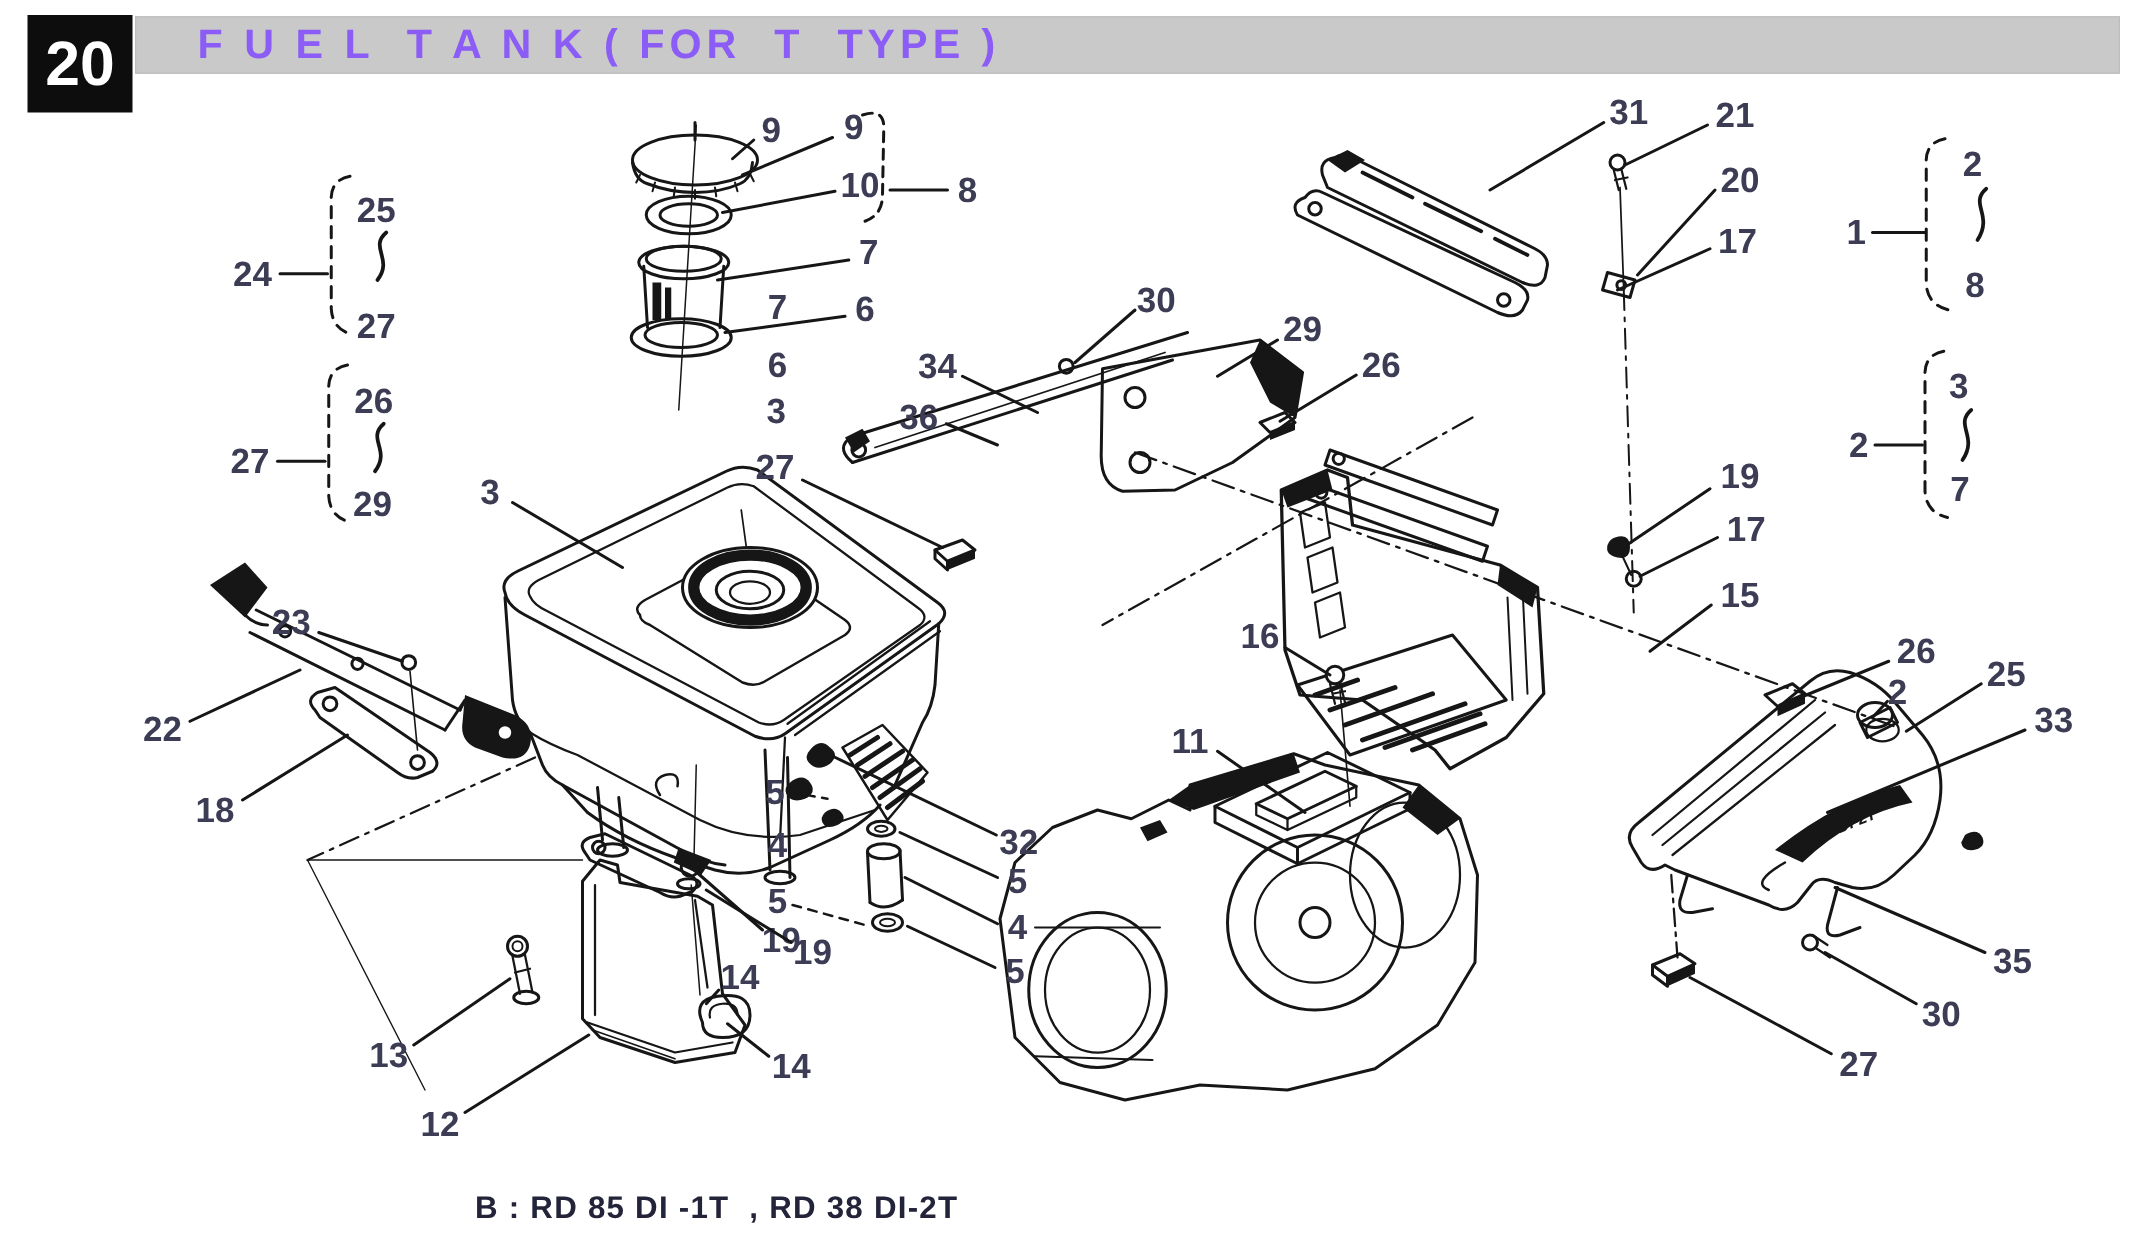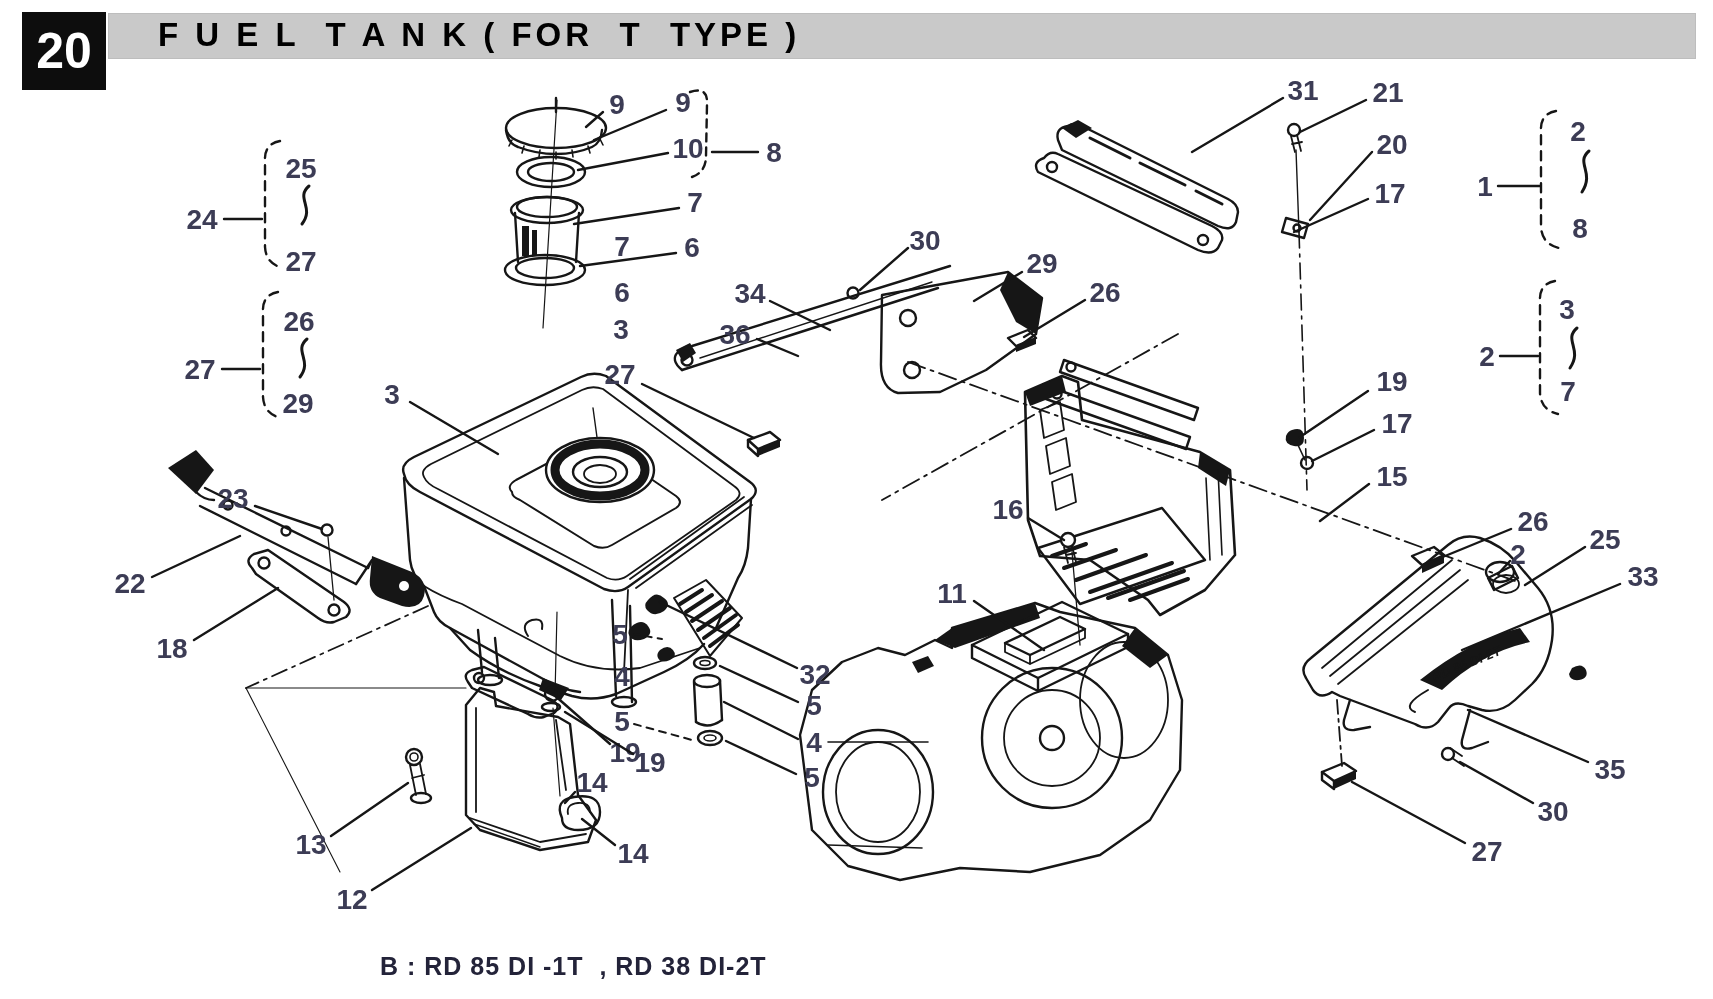--- a/index.html
+++ b/index.html
@@ -4,21 +4,21 @@
 <style>
   html,body{margin:0;padding:0;background:#ffffff;}
   #page{position:relative;width:1713px;height:999px;background:#ffffff;overflow:hidden;
         font-family:"Liberation Sans", sans-serif;}
   
   #section-box{position:absolute;left:22px;top:12px;width:84px;height:78px;background:#0d0d0d;
                color:#ffffff;display:flex;align-items:center;justify-content:center;
                font-size:50px;font-weight:bold;}
   #title-bar{position:absolute;left:108px;top:13px;width:1588px;height:46px;background:#c9c9c9;
              box-shadow:inset 0 0 0 1px #bdbdbd;}
-  #title-text{position:absolute;left:158px;top:16px;font-size:33px;font-weight:bold;color:#000000;
+  #title-text{position:absolute;left:158px;top:16px;font-size:33px;font-weight:bold;color:#8b5cf6;
               letter-spacing:4px;white-space:pre;}
   
   #footer-note{position:absolute;left:380px;top:952px;font-size:25px;font-weight:600;color:#232339;
                letter-spacing:1px;white-space:pre;}
   svg text.callout{font-family:"Liberation Sans", sans-serif;font-weight:bold;}
   svg text.logo{font-family:"Liberation Sans", sans-serif;font-style:italic;font-weight:bold;}
 </style>
 </head>
 <body>
 

